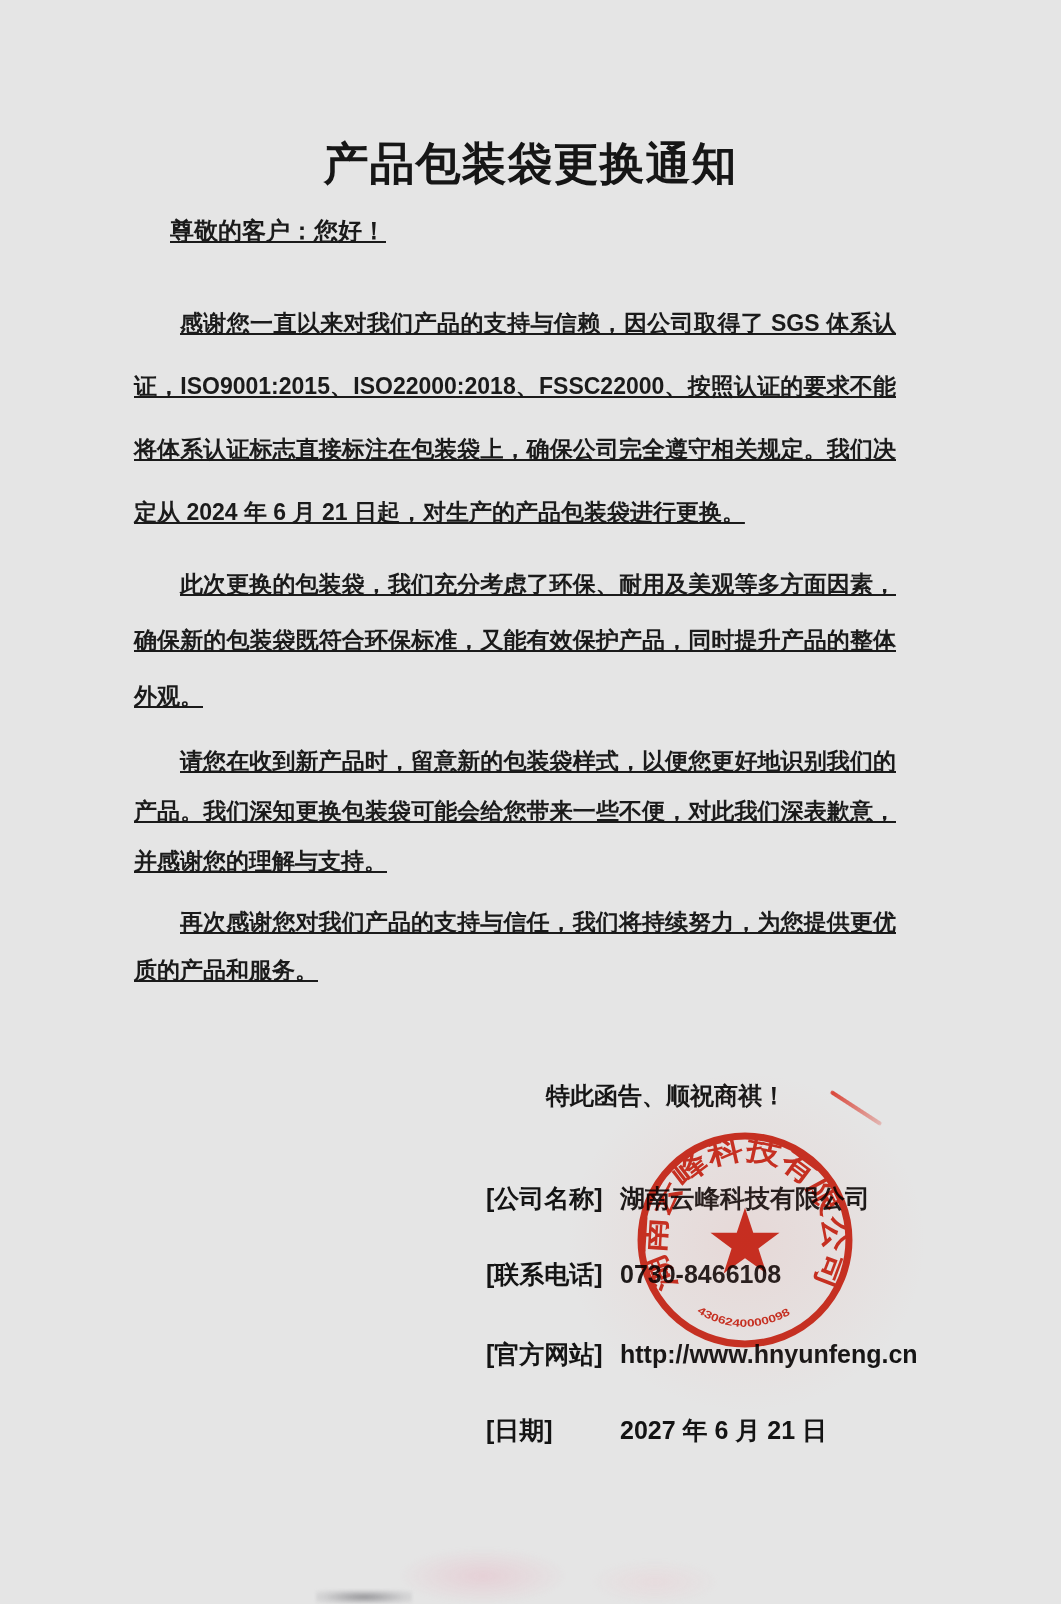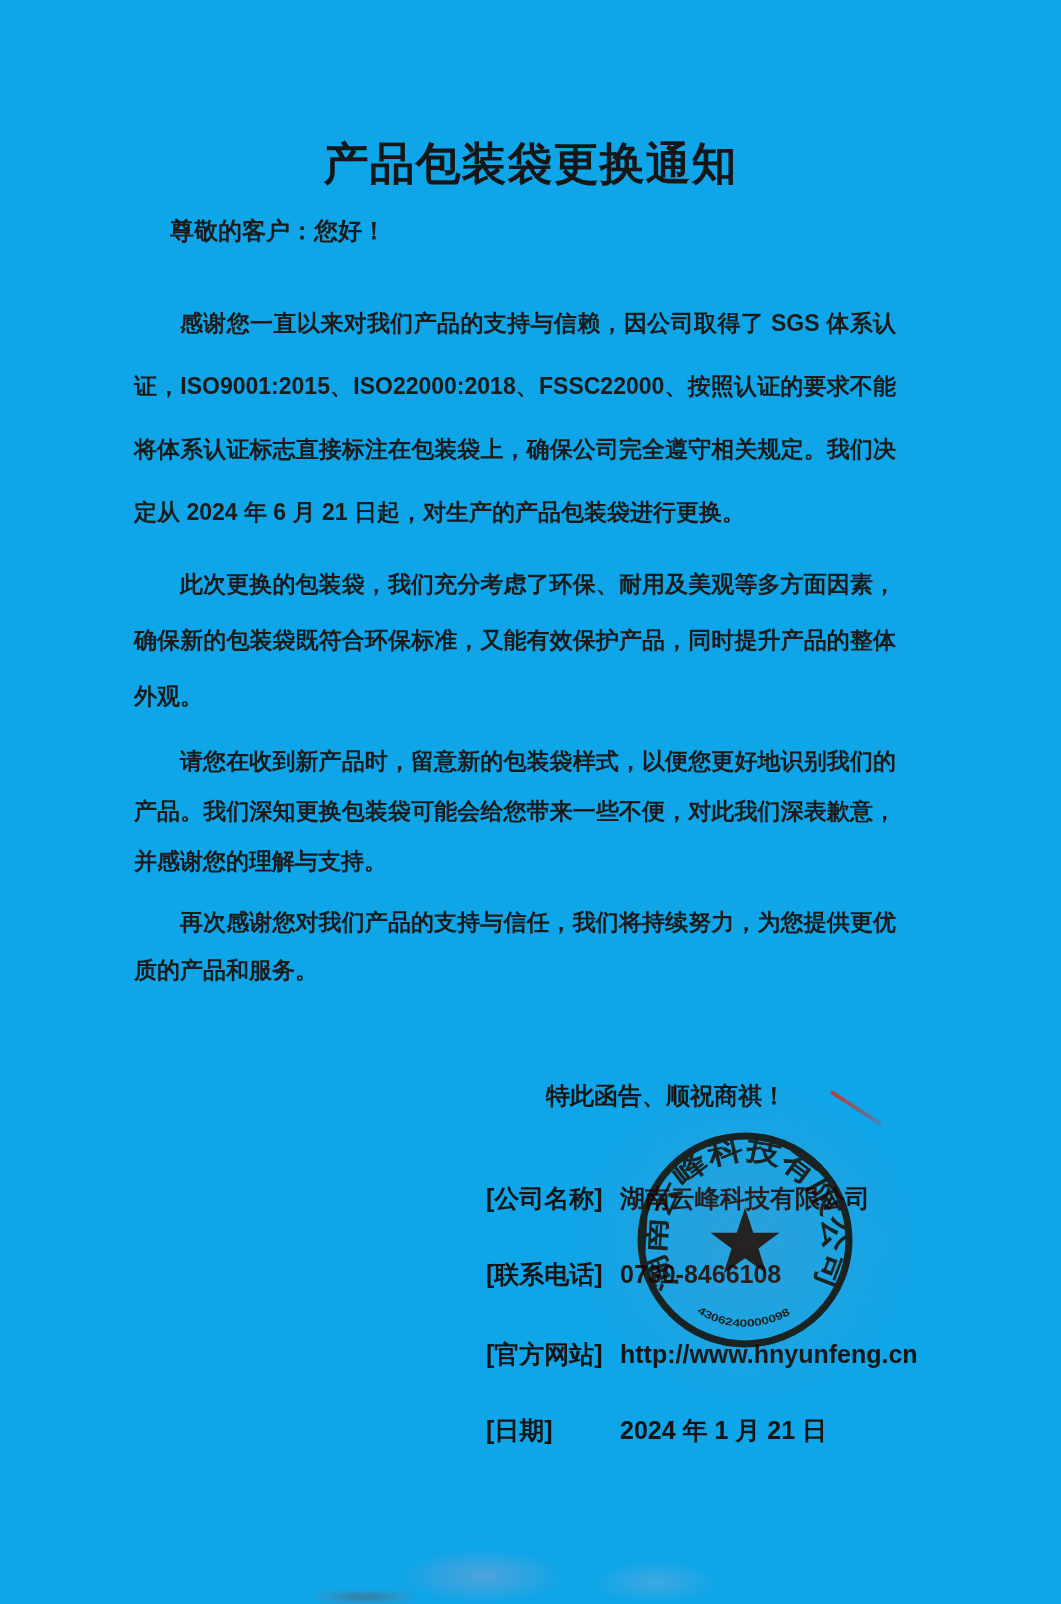--- a/index.html
+++ b/index.html
@@ -4,36 +4,36 @@
 <style>
   html,body { margin:0; padding:0; }
   body {
     width:1061px; height:1604px;
     background:#ffffff;
     font-family:"Liberation Sans", sans-serif;
     position:relative;
   }
   .page {
     position:absolute; left:0; top:0; width:1061px; height:1604px;
-    background:#0ea5e9;
+    background:#e5e5e5;
     overflow:hidden;
     color:#1c1c1c;
   }
   .title {
     position:absolute; top:134px; left:0; width:100%;
     margin:0;
     text-align:center;
     font-family:"Liberation Serif", serif;
     font-size:45px; font-weight:700;
     letter-spacing:1px;
     color:#161616;
   }
   .content {
     position:absolute; left:122px; top:214px; width:786px;
-    font-size:23px; font-weight:700; color:#1b1b1b;
+    font-size:23px; font-weight:700; color:#1b1b1b;text-decoration:underline;
   }
   .greeting {
     font-family:"Liberation Serif", serif;
     font-size:24px; line-height:34px;
     text-indent:2em;
     margin:0;
   }
   .para {
     margin:12px;
     text-align:justify;
@@ -118,21 +118,21 @@
     <div class="frow g1">
       <span class="flabel">[联系电话]</span>
       <span class="fvalue">0730-8466108</span>
     </div>
     <div class="frow g2">
       <span class="flabel">[官方网站]</span>
       <span class="fvalue">http://www.hnyunfeng.cn</span>
     </div>
     <div class="frow g3">
       <span class="flabel">[日期]</span>
-      <span class="fvalue">2024 年 1 月 21 日</span>
+      <span class="fvalue">2027 年 6 月 21 日</span>
     </div>
   </div>
 
   <div class="stamp-halo"></div>
 
   <svg class="stamp" viewBox="0 0 220 220" xmlns="http://www.w3.org/2000/svg">
     <defs>
       <path id="arcTop" d="M 44.5 155.9 A 80 80 0 1 1 175.5 155.9" fill="none"></path>
       <path id="arcBottom" d="M 60.6 180.4 A 86 86 0 0 0 159.4 180.4" fill="none"></path>
     </defs>

